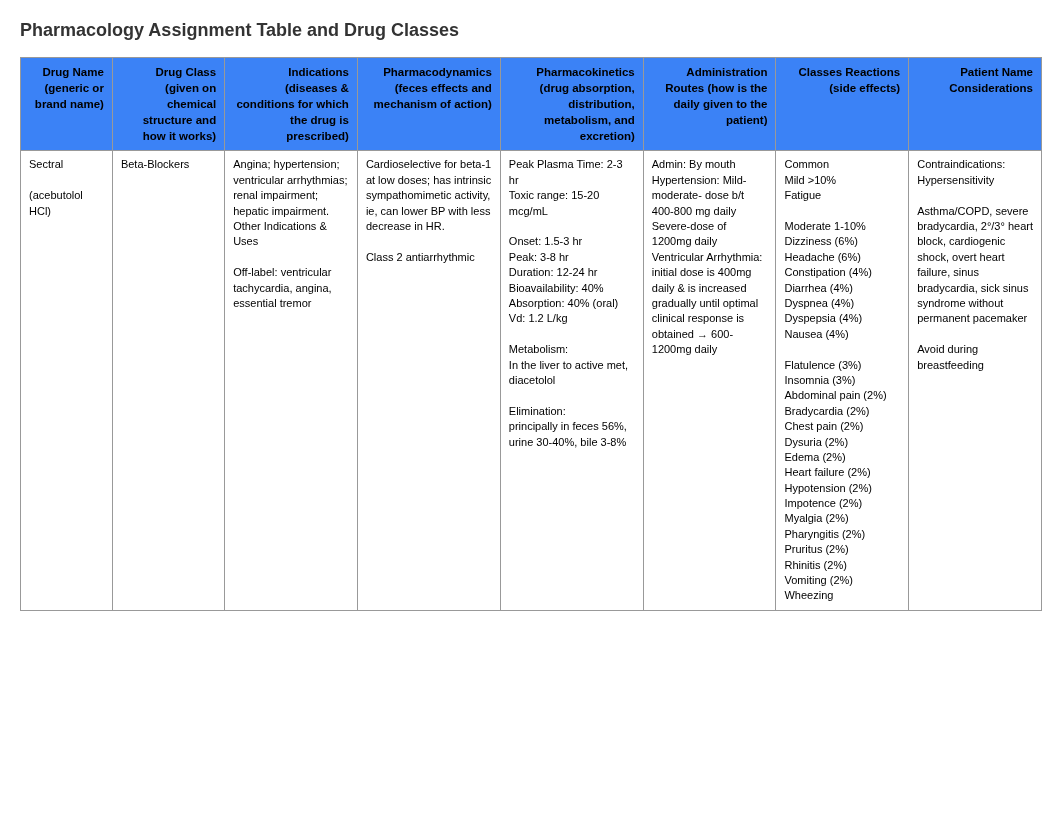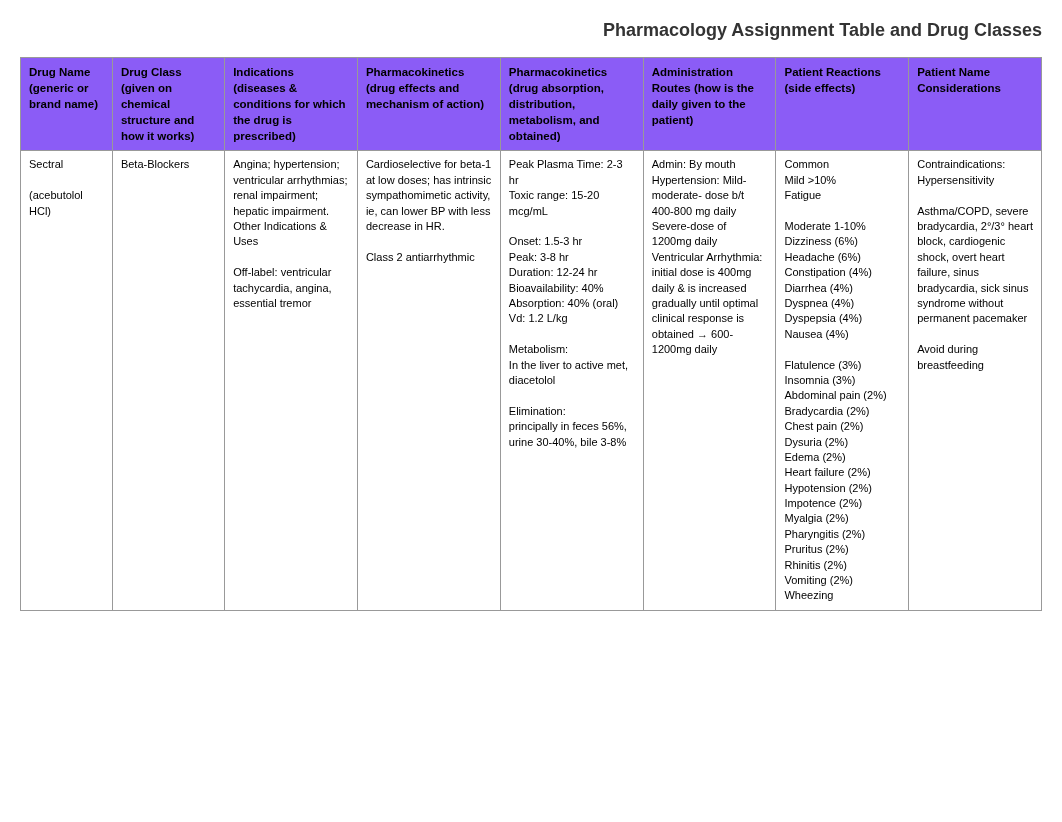--- a/index.html
+++ b/index.html
@@ -4,42 +4,42 @@
   <style>
     * { box-sizing: border-box; margin: 0; padding: 0; }
     body {
       font-family: Arial, sans-serif;
       background: #fff;
       color: #000;
       font-size: 12px;
       padding: 20px;
     }
     .page-title {
-      text-align: right;
+      text-align: left;
       font-size: 18px;
       font-weight: bold;
       margin-bottom: 16px;
       color: #333;
     }
     .main-table {
       width: 100%;
       border-collapse: collapse;
       border: 1px solid #999;
     }
     .main-table th, .main-table td {
       border: 1px solid #999;
       padding: 6px 8px;
       vertical-align: top;
       line-height: 1.4;
     }
     .main-table thead tr th {
-      text-align: left;
+      text-align: right;
       font-weight: bold;
       font-size: 11.5px;
-      background: #8b5cf6;
+      background: #3b82f6;
     }
     .main-table tbody tr td {
       font-size: 11px;
     }
     .col-drug-name { width: 9%; }
     .col-drug-class { width: 11%; }
     .col-indications { width: 13%; }
     .col-pharmacodynamics { width: 14%; }
     .col-pharmacokinetics { width: 14%; }
     .col-administration { width: 13%; }
@@ -50,24 +50,24 @@
 <body>
 
 <div class="page-title">Pharmacology Assignment Table and Drug Classes</div>
 
 <table class="main-table">
   <thead>
     <tr>
       <th class="col-drug-name">Drug Name (generic or brand name)</th>
       <th class="col-drug-class">Drug Class (given on chemical structure and how it works)</th>
       <th class="col-indications">Indications (diseases &amp; conditions for which the drug is prescribed)</th>
-      <th class="col-pharmacodynamics">Pharmacokinetics (drug effects and mechanism of action)</th>
-      <th class="col-pharmacokinetics">Pharmacokinetics (drug absorption, distribution, metabolism, and obtained)</th>
+      <th class="col-pharmacodynamics">Pharmacodynamics (feces effects and mechanism of action)</th>
+      <th class="col-pharmacokinetics">Pharmacokinetics (drug absorption, distribution, metabolism, and excretion)</th>
       <th class="col-administration">Administration Routes (how is the daily given to the patient)</th>
-      <th class="col-adverse">Patient Reactions  (side effects)</th>
+      <th class="col-adverse">Classes Reactions  (side effects)</th>
       <th class="col-patient-care">Patient Name Considerations</th>
     </tr>
   </thead>
   <tbody id="table-body">
   <tr>
         <td>Sectral<br><br>(acebutolol HCl)</td>
         <td>Beta-Blockers</td>
         <td>Angina; hypertension; ventricular arrhythmias; renal impairment; hepatic impairment.<br>Other Indications &amp; Uses<br><br>Off-label: ventricular tachycardia, angina, essential tremor</td>
         <td>Cardioselective for beta-1 at low doses; has intrinsic sympathomimetic activity, ie, can lower BP with less decrease in HR.<br><br>Class 2 antiarrhythmic</td>
         <td>Peak Plasma Time: 2-3 hr<br>Toxic range: 15-20 mcg/mL<br><br>Onset: 1.5-3 hr<br>Peak: 3-8 hr<br>Duration: 12-24 hr<br>Bioavailability: 40%<br>Absorption: 40% (oral)<br>Vd: 1.2 L/kg<br><br>Metabolism:<br>In the liver to active met, diacetolol<br><br>Elimination:<br>principally in feces 56%, urine 30-40%, bile 3-8%</td>

